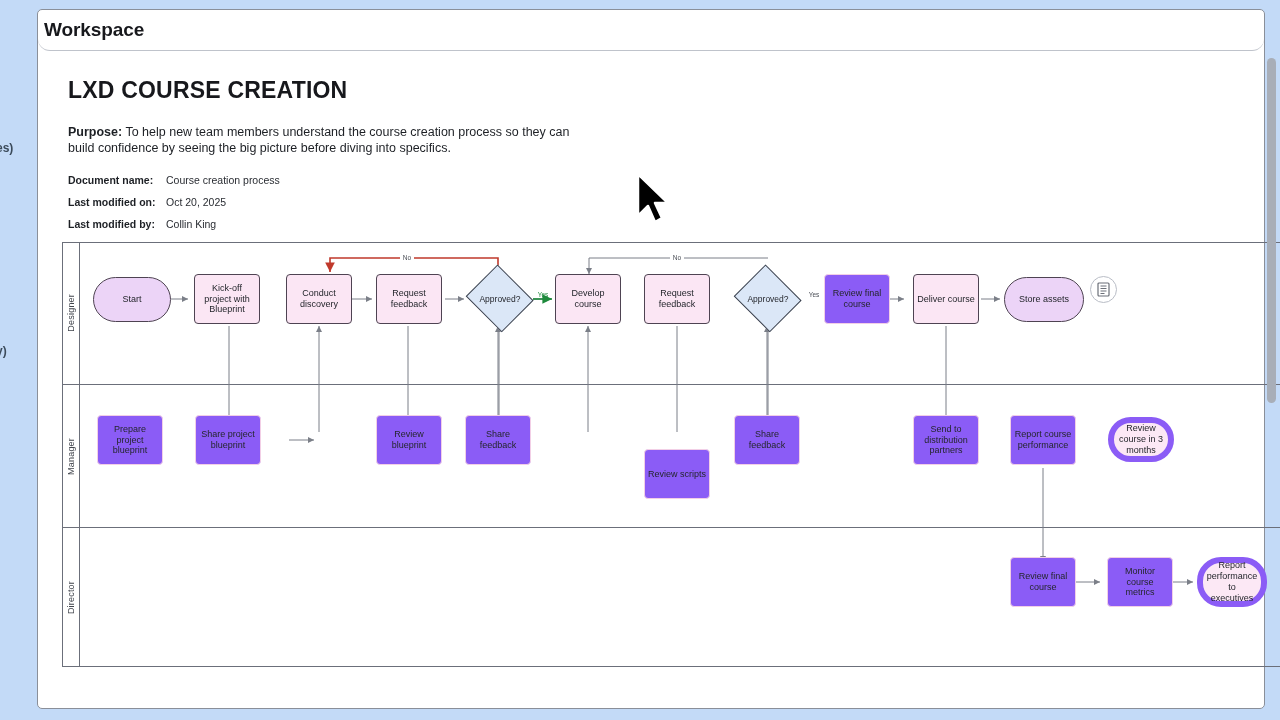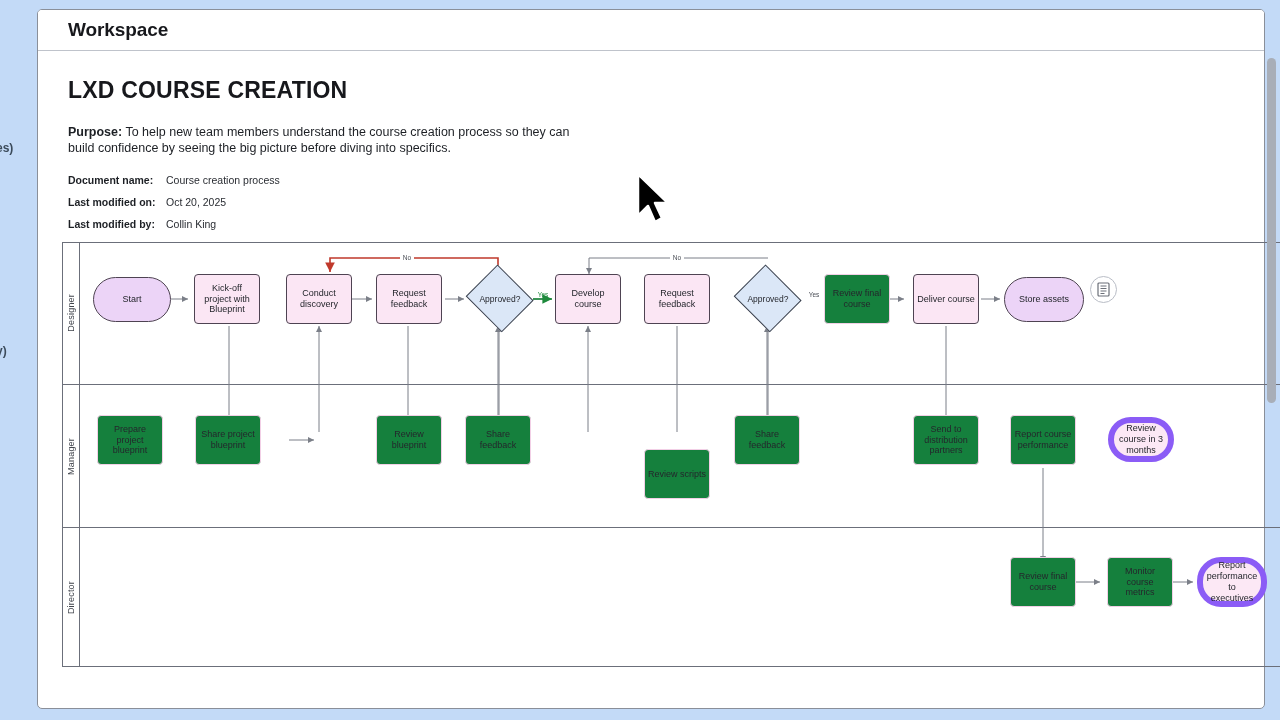--- a/index.html
+++ b/index.html
@@ -16,22 +16,23 @@
   #bleed-2 { left:-4px; top:344px; }
 
   
   .window {
     position:absolute; left:37px; top:9px; width:1228px; height:700px;
     background:#ffffff; border:1px solid #8a8f99; border-radius:5px;
     overflow:hidden;
   }
   .window-header {
     height:41px; border-bottom:1px solid #bfc3cb;
-    display:flex; align-items:center; padding-left:30px;
+    display:flex; align-items:center; padding-left:6px;
     background:#ffffff;
+    border-radius:12px;
   }
   .window-title { font-size:19px; font-weight:bold; color:#17181c; letter-spacing:-0.1px; }
 
   .doc-body { position:relative; padding:26px 0 0 30px; }
 
   .doc-title {
     font-size:23px; font-weight:bold; color:#17181c;
     letter-spacing:0.2px; margin:0 0 20px 0;
   }
   .purpose {
@@ -83,21 +84,21 @@
     font-size:9px; color:#41454d; letter-spacing:0.2px;
   }
 
   
   .node {
     position:absolute; display:flex; align-items:center; justify-content:center;
     text-align:center; font-size:9px; line-height:1.22; color:#24262c;
     padding:2px 3px;
   }
   .n-proc-strong { background:#fbe6f4; border:1.6px solid #4e4352; border-radius:4px; }
-  .n-proc-light  { background:#15803d; border:1px solid #f2cfe6; border-radius:4px; }
+  .n-proc-light  { background:#8b5cf6; border:1px solid #f2cfe6; border-radius:4px; }
   .n-term-strong { background:#ecd4f7; border:1.6px solid #4e4352; border-radius:24px; }
   .n-term-light  { background:#fce8f5; border:6px solid #8b5cf6; border-radius:24px; }
   .n-dec {
     background:transparent; border:none; font-size:8.5px;
   }
   .n-dec .dia {
     position:absolute; left:11%; top:11%; width:78%; height:78%;
     background:#dbe7f7; border:1.6px solid #3a3f4a; transform:rotate(45deg);
   }
   .n-dec .dtext { position:relative; z-index:2; }

